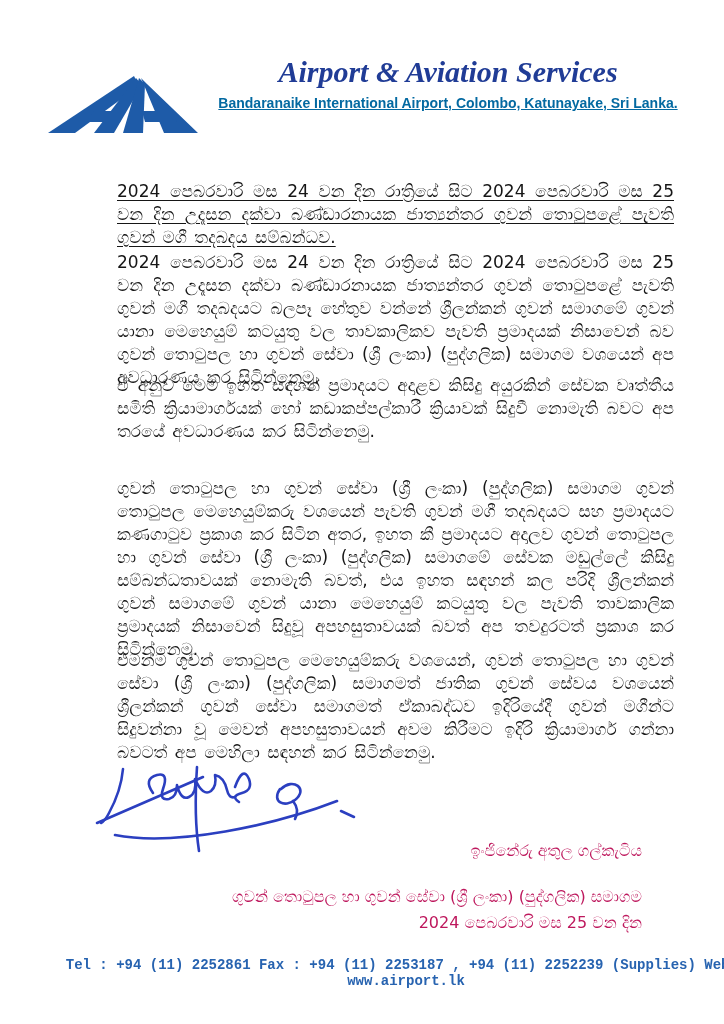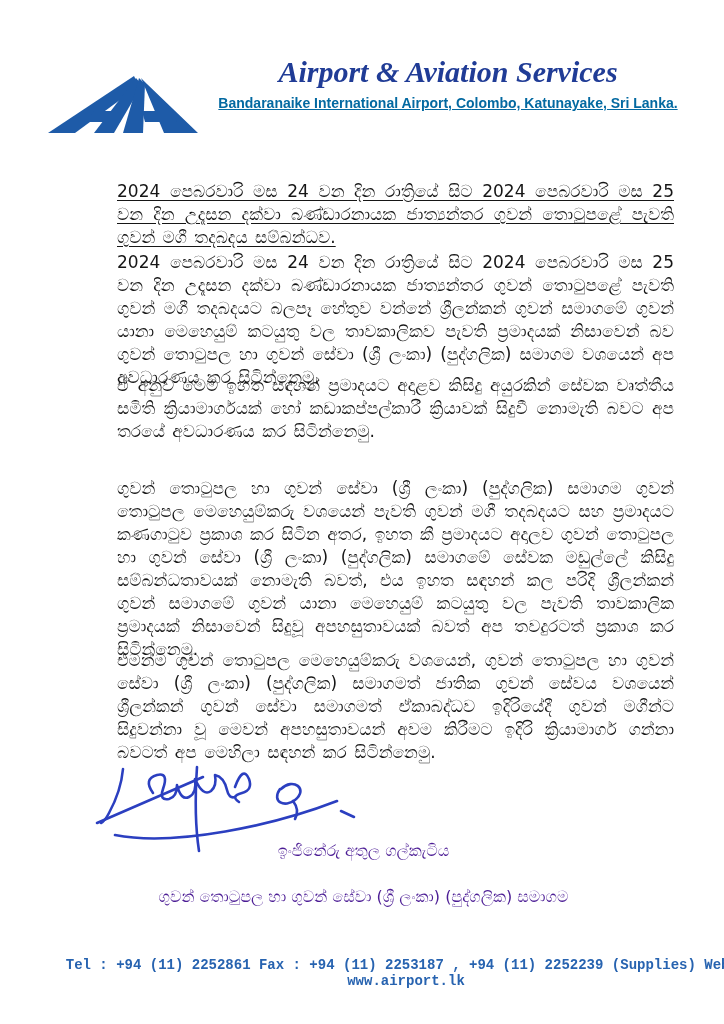--- a/index.html
+++ b/index.html
@@ -46,22 +46,22 @@
   .pos-p1 { top: 251px; }
   .pos-p2 { top: 374px; }
   .pos-p3 { top: 477px; }
   .pos-p4 { top: 649px; }
 
   
   .signature-wrap { position: absolute; left: 85px; top: 753px; width: 285px; height: 105px; }
 
   .sig-block-line {
     position: absolute; left: 85px; width: 557px;
-    font-size: 16px; line-height: 20px; color: #4c1d95;
-    text-align: center;
+    font-size: 16px; line-height: 20px; color: #be185d;
+    text-align: right;
   }
   .pos-name { top: 841px; }
   .pos-title { top: 864px; }
   .pos-org  { top: 887px; }
   .pos-date { top: 913px; }
 
   
   .footer {
     position: absolute; left: 0; top: 957px; width: 100%;
     text-align: center;
@@ -118,16 +118,17 @@
         <path d="M30,82 C90,94 190,72 252,48"></path>
         <path d="M256,58 l13,6"></path>
 
         <path d="M112,14 C110,44 110,72 114,98"></path>
       </g>
     </svg>
   </div>
 
   <div class="sig-block-line pos-name">ඉංජිනේරු අතුල ගල්කැටිය</div>
   <div class="sig-block-line pos-org">ගුවන් තොටුපල හා ගුවන් සේවා (ශ්‍රී ලංකා) (පුද්ගලික) සමාගම</div>
+  <div class="sig-block-line pos-date">2024 පෙබරවාරි මස 25 වන දින</div>
 
   <div class="footer">Tel : +94 (11) 2252861   Fax : +94 (11) 2253187 , +94 (11) 2252239  (Supplies) Web : www.airport.lk</div>
 
 </div>
 
 </body></html>

